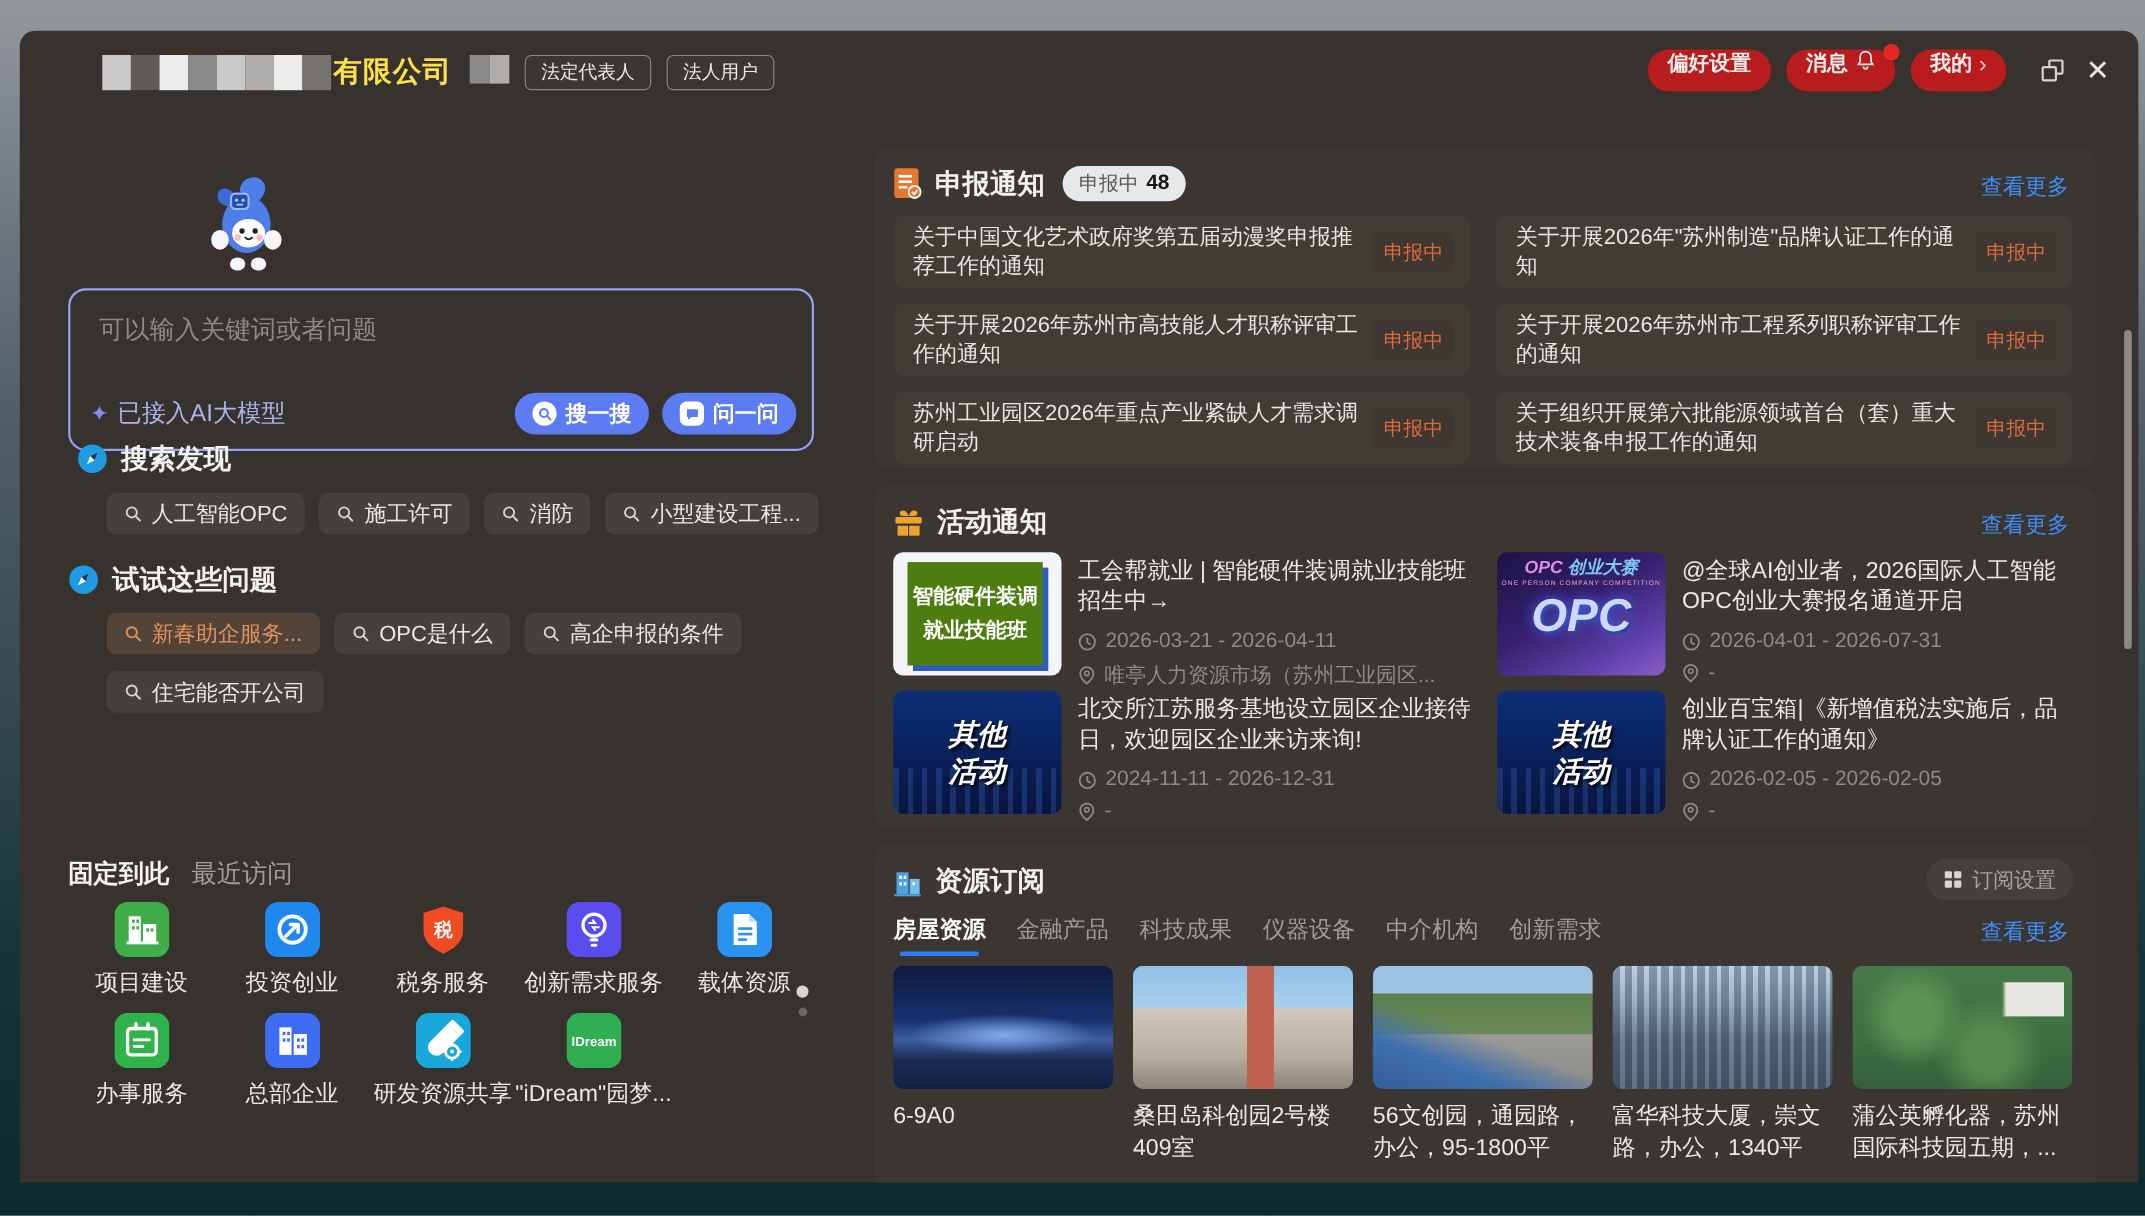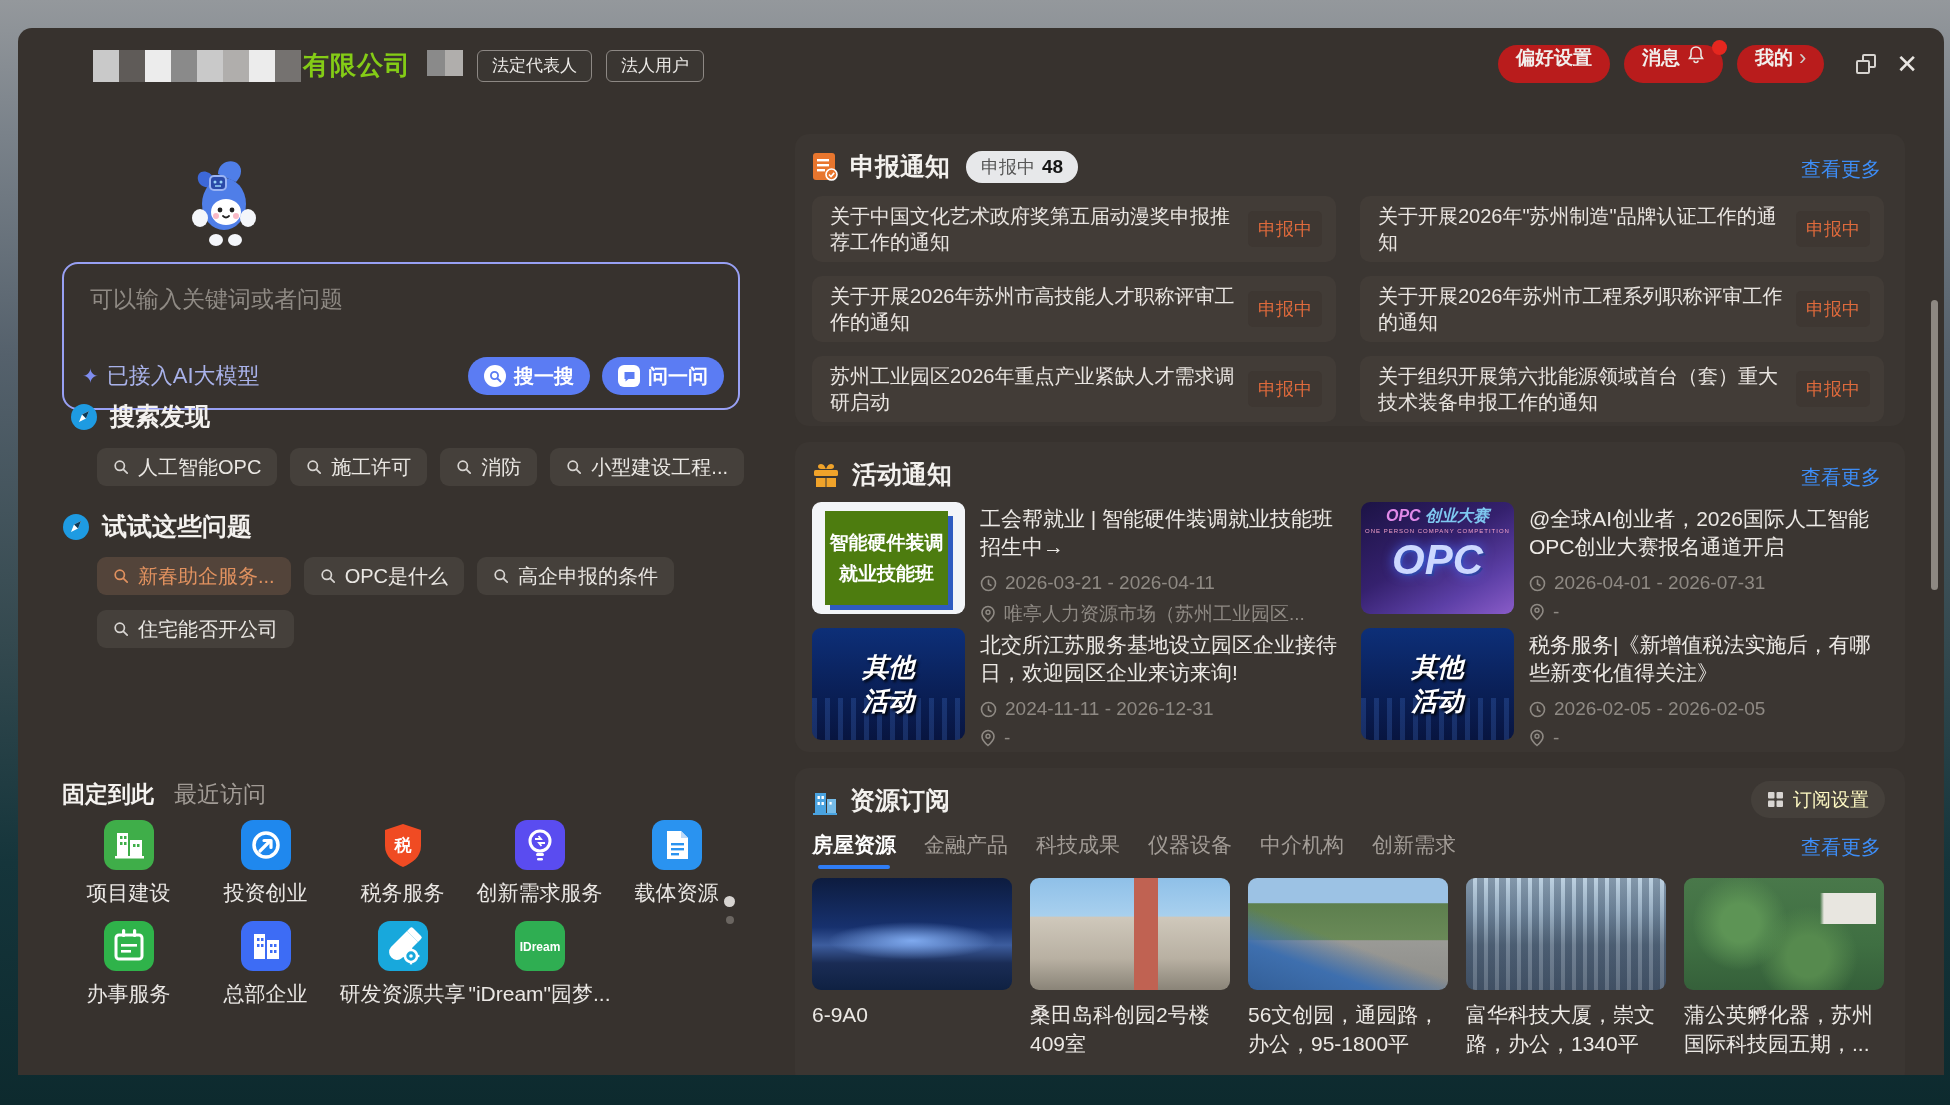--- a/index.html
+++ b/index.html
@@ -12,21 +12,21 @@
   .panel { position:absolute; left:18px; top:28px; width:1926px; height:1047px;
     background:#37322e; border-radius:14px 14px 0 0; overflow:hidden; }
 
   
   .topbar { position:absolute; left:0; top:0; width:100%; height:72px; }
   .mosaic { display:inline-flex; height:32px; }
   .mosaic i { display:block; width:26px; height:32px; }
   .mosaic.small i { width:18px; height:26px; }
   .m1{background:#c9c9c9}.m2{background:#8a8a8a}.m3{background:#ececec}.m4{background:#5f5b58}.m5{background:#b0aeac}.m6{background:#757270}
   .company-row { position:absolute; left:75px; top:20px; display:flex; align-items:center; }
-  .company-suffix { font-size:26px; font-weight:bold; color:#84cc16; margin-left:2px; letter-spacing:1px; }
+  .company-suffix { font-size:26px; font-weight:bold; color:#fde047; margin-left:2px; letter-spacing:1px; }
   .id-badge { height:32px; border:1px solid #8d8884; border-radius:6px; color:#eceae7;
     font-size:17px; display:flex; align-items:center; padding:0 14px; margin-left:14px; background:rgba(255,255,255,0.02); }
   .top-right { position:absolute; right:26px; top:17px; display:flex; align-items:center; gap:14px; }
   .top-pill { height:38px; border-radius:19px; background:#b91c1c; display:flex; 
     padding:0 18px; font-size:19px; font-weight:bold; color:#f1efec; cursor:pointer; position:relative; }
   .bell { margin-left:7px; }
   .red-dot { position:absolute; right:-4px; top:-5px; width:15px; height:15px; border-radius:50%; background:#e5271f; }
   .chev { font-size:22px; color:#cfccc8; margin-left:6px; font-weight:normal; }
   .win-btns { display:flex; align-items:center; gap:20px; margin-left:18px; }
   .restore-icon { position:relative; width:20px; height:20px; }
@@ -103,21 +103,21 @@
     background:repeating-linear-gradient(90deg,rgba(90,150,255,.28) 0 5px,transparent 5px 13px); opacity:.7; }
   .thumb.other .ot { position:absolute; inset:0; display:flex; flex-direction:column; align-items:center; justify-content:center;
     font-size:26px; font-weight:bold; font-style:italic; line-height:34px; color:#fff; text-shadow:2px 2px 3px #000; z-index:1; }
   .ev-body { padding-top:3px; min-width:0; }
   .ev-title { font-size:21px; line-height:28px; color:#ece9e5;
     display:-webkit-box; -webkit-line-clamp:2; -webkit-box-orient:vertical; overflow:hidden; }
   .ev-meta { display:flex; align-items:center; gap:8px; margin-top:11px; font-size:19px; color:#8f8a84; white-space:nowrap; overflow:hidden; }
 
   .sec3 { top:740px; height:318px; }
   .sub-btn { position:absolute; right:20px; top:13px; height:37px; border-radius:19px; background:#45403b;
-    display:flex; align-items:center; gap:9px; padding:0 16px; font-size:19px; color:#fef9c3; cursor:pointer; }
+    display:flex; align-items:center; gap:9px; padding:0 16px; font-size:19px; color:#a3a3a3; cursor:pointer; }
   .res-tabs { position:absolute; left:17px; top:63px; display:flex; gap:28px; align-items:baseline; }
   .rtab { font-size:21px; color:#a29c96; cursor:pointer; position:relative; padding-bottom:10px; }
   .rtab.active { color:#ffffff; font-weight:bold; }
   .rtab.active::after { content:""; position:absolute; left:6px; right:6px; bottom:0; height:4px; background:#2f7df6; border-radius:2px; }
   .res-more { top:66px; }
   .res-cards { position:absolute; left:17px; top:110px; display:grid; grid-template-columns:repeat(5,200px); column-gap:18px; }
   .res-card { cursor:pointer; }
   .res-img { width:200px; height:112px; border-radius:9px; }
   .res-cap { margin-top:10px; font-size:21px; line-height:29px; color:#ece9e5; }
   .img1 { background:radial-gradient(ellipse 60% 24% at 50% 56%,rgba(140,185,255,.85),rgba(140,185,255,0) 70%),
@@ -564,21 +564,21 @@
         </div>
       </div>
       <div class="event">
         <div class="thumb other">
           <div class="ot">
               <span>其他</span>
               <span>活动</span>
             </div>
         </div>
         <div class="ev-body">
-          <div class="ev-title">税务服务|《新增值税法实施后，有哪些新变化值得关注》</div>
+          <div class="ev-title">创业百宝箱|《新增值税法实施后，品牌认证工作的通知》</div>
           <div class="ev-meta">
             <svg width="17" height="17" viewBox="0 0 17 17">
                 <circle cx="8.5" cy="8.5" r="7" fill="none" stroke="#8f8a84" stroke-width="1.6"></circle>
                 <path d="M8.5 4.5 V9 l3 1.8" fill="none" stroke="#8f8a84" stroke-width="1.6"></path>
               </svg>
             <span>2026-02-05 - 2026-02-05</span>
           </div>
           <div class="ev-meta" style="margin-top:7px">
             <svg width="16" height="18" viewBox="0 0 16 18">
                 <path d="M8 1.5 a6 6 0 0 1 6 6 c0 4 -6 9 -6 9 s-6 -5 -6 -9 a6 6 0 0 1 6 -6 Z" fill="none" stroke="#8f8a84" stroke-width="1.6"></path>

